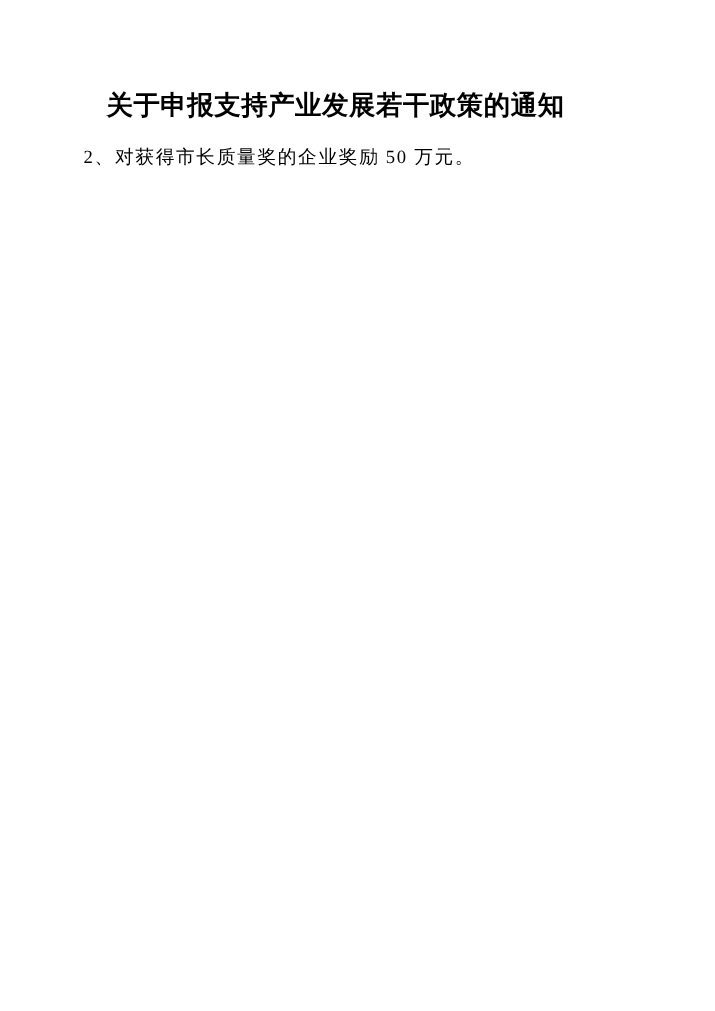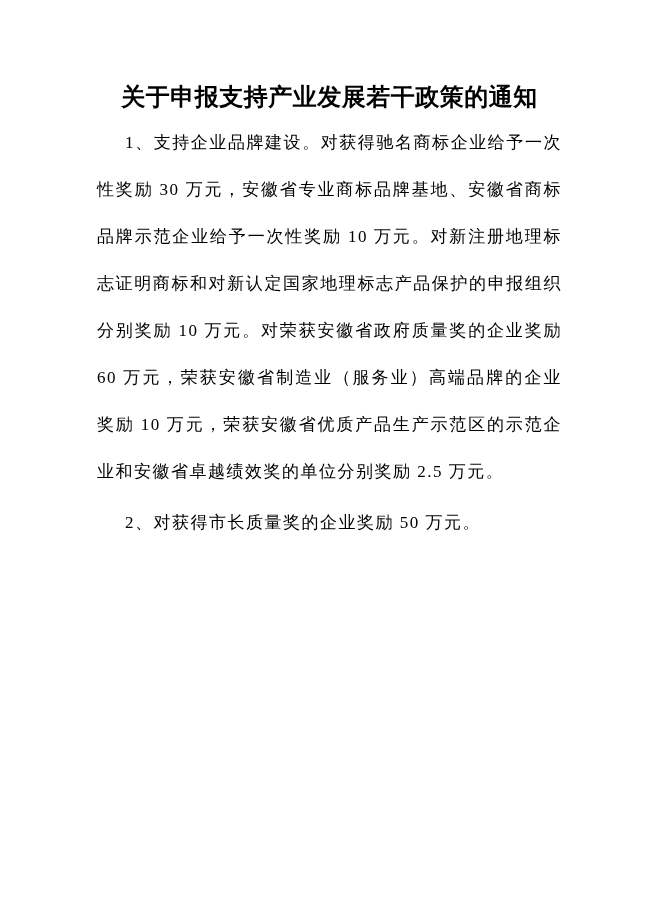--- a/index.html
+++ b/index.html
@@ -8,21 +8,21 @@
     background: #ffffff;
   }
   .page {
     position: relative;
     width: 650px;
     height: 919px;
     margin: 0 auto;
     background: #ffffff;
     color: #000000;
     box-sizing: border-box;
-    padding: 79px 88px 0 97px;
+    padding: 79px 88px 0 48px;
     font-family: "Liberation Serif", "DejaVu Serif", serif;
     overflow: hidden;
   }
   .doc-title {
     margin: 0;
     font-size: 24px;
     line-height: 36px;
     font-weight: bold;
     text-align: center;
     letter-spacing: 0.5px;
@@ -42,18 +42,17 @@
 </style>
 </head>
 <body>
 
 <div class="page" style="background: rgb(255, 255, 255); color: rgb(0, 0, 0);">
   <h1 class="doc-title">关于申报支持产业发展若干政策的通知</h1>
 
   <div class="doc-body">
 
 
-    <p class="spaced">1、支持企业品牌建设。对获得驰名商标企业给予一次性奖励 30 万元，安徽省专业商标品牌基地、安徽省商标品牌示范企业给予一次性奖励 10 万元。对新注册地理标志证明商标和对新认定国家地理标志产品保护的申报组织分别奖励 10 万元。对荣获安徽省政府质量奖的企业奖励 60 万元，荣获安徽省制造业（服务业）高端品牌的企业奖励 10 万元，荣获安徽省优质产品生产示范区的示范企业和安徽省卓越绩效奖的单位分别奖励 2.5 万元。</p>
 
     <p class="spaced">2、对获得市长质量奖的企业奖励 50 万元。</p>
 
   </div>
 </div>
 
 </body></html>

